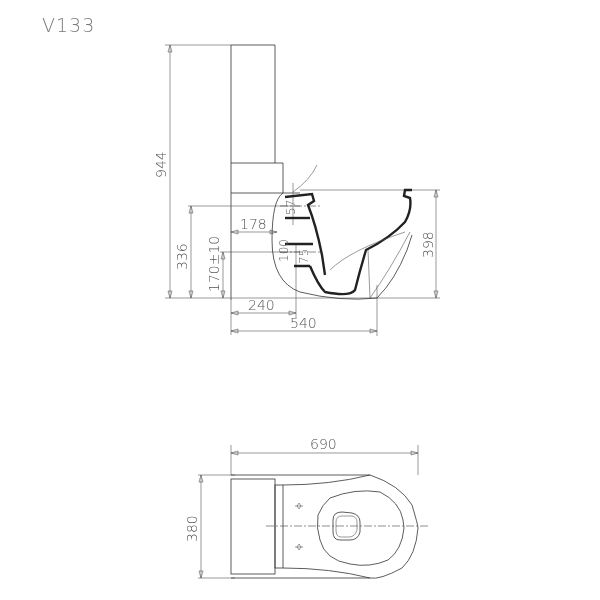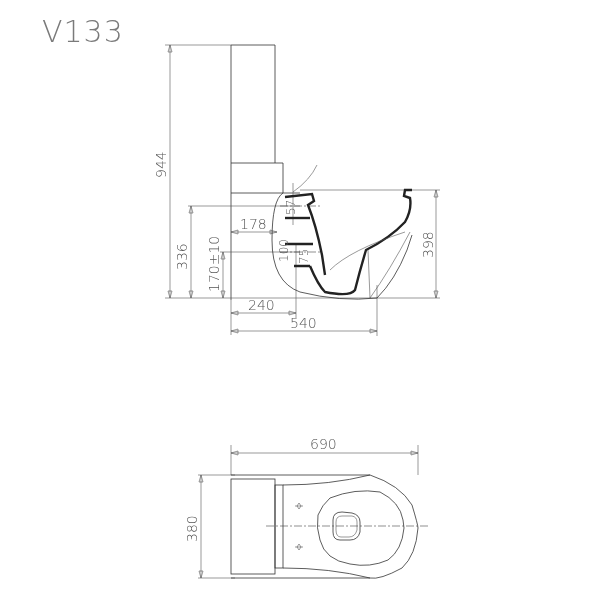--- a/index.html
+++ b/index.html
@@ -1,17 +1,17 @@
 <!DOCTYPE html>
 <html><head>
 <meta charset="utf-8">
 <style>
   html, body { margin:0; padding:0; background:#ffffff; }
   body { width:600px; height:600px; position:relative; overflow:hidden; font-family:"DejaVu Sans", sans-serif; }
-  .title { position:absolute; left:42px; top:14px; font-size:30px; color:#7a7a7a; font-weight:200; letter-spacing:1px; font-family:"DejaVu Sans", sans-serif; }
+  .title { position:absolute; left:42px; top:14px; font-size:19px; color:#7a7a7a; font-weight:200; letter-spacing:1px; font-family:"DejaVu Sans", sans-serif; }
   svg { position:absolute; left:0; top:0; }
   .dimtxt { font-family:"DejaVu Sans", sans-serif; font-size:14px; fill:#555; font-weight:300; }
   .ln { stroke:#333; stroke-width:0.8; fill:none; }
   .thin { stroke:#555; stroke-width:0.6; fill:none; }
   .thick { stroke:#222; stroke-width:2.4; fill:none; }
   .center { stroke:#444; stroke-width:0.6; stroke-dasharray:8 2 2 2; fill:none; }
 </style>
 </head>
 <body>
 

